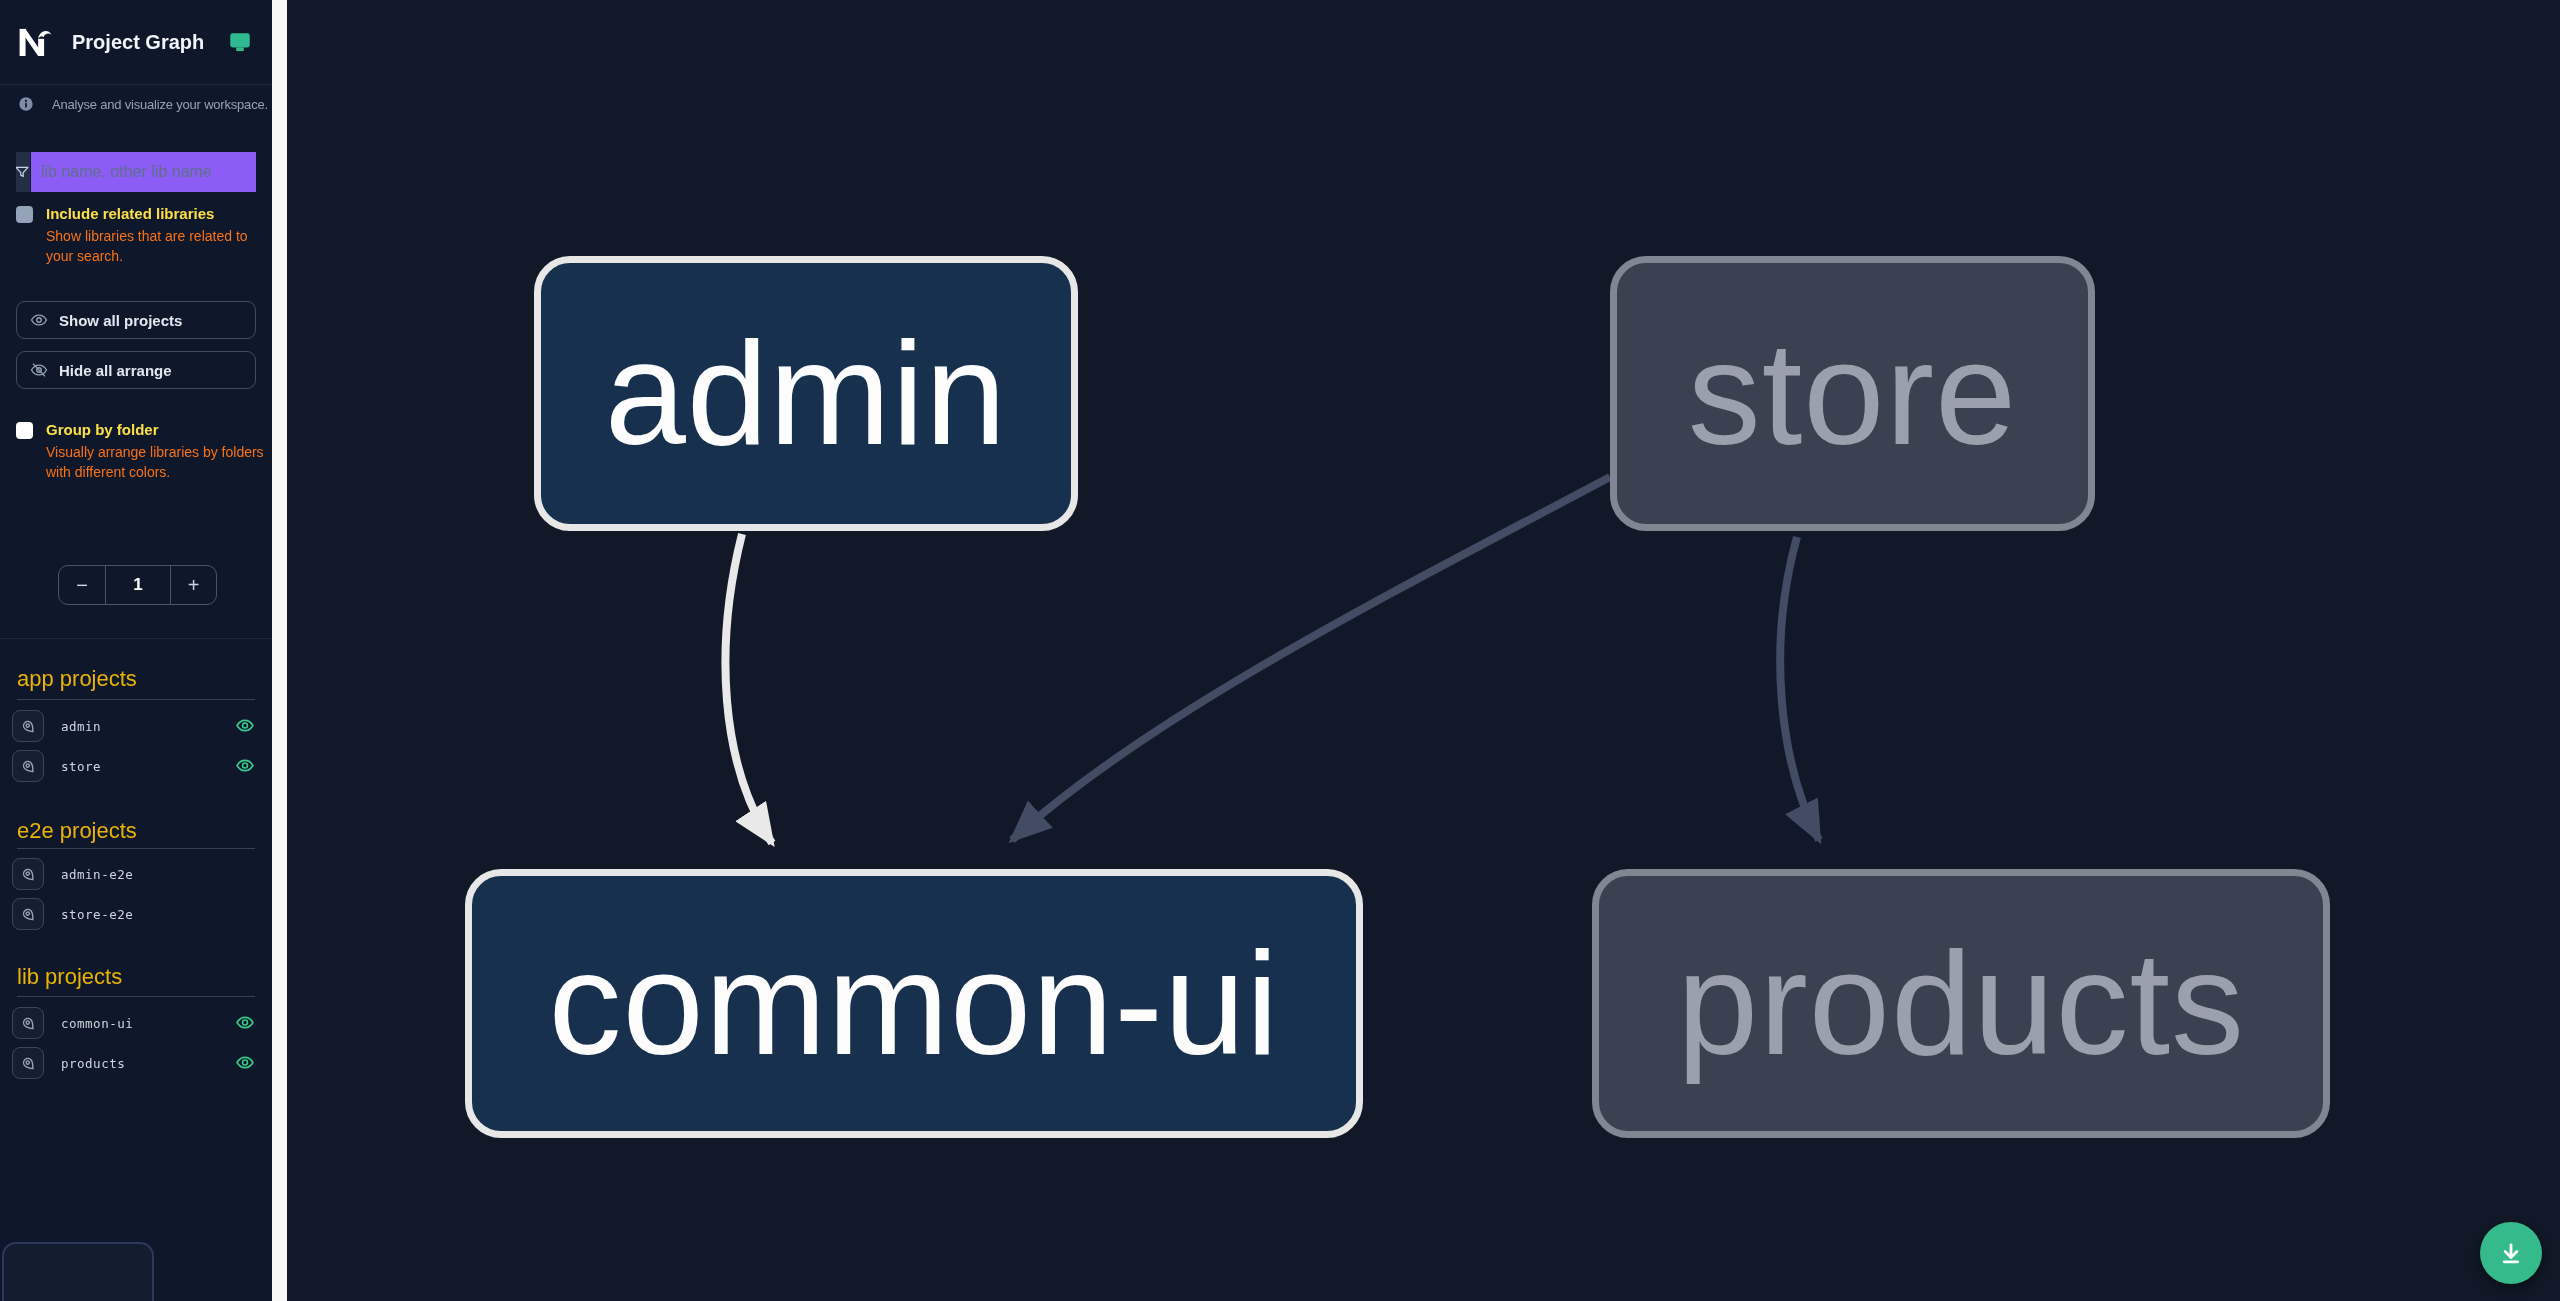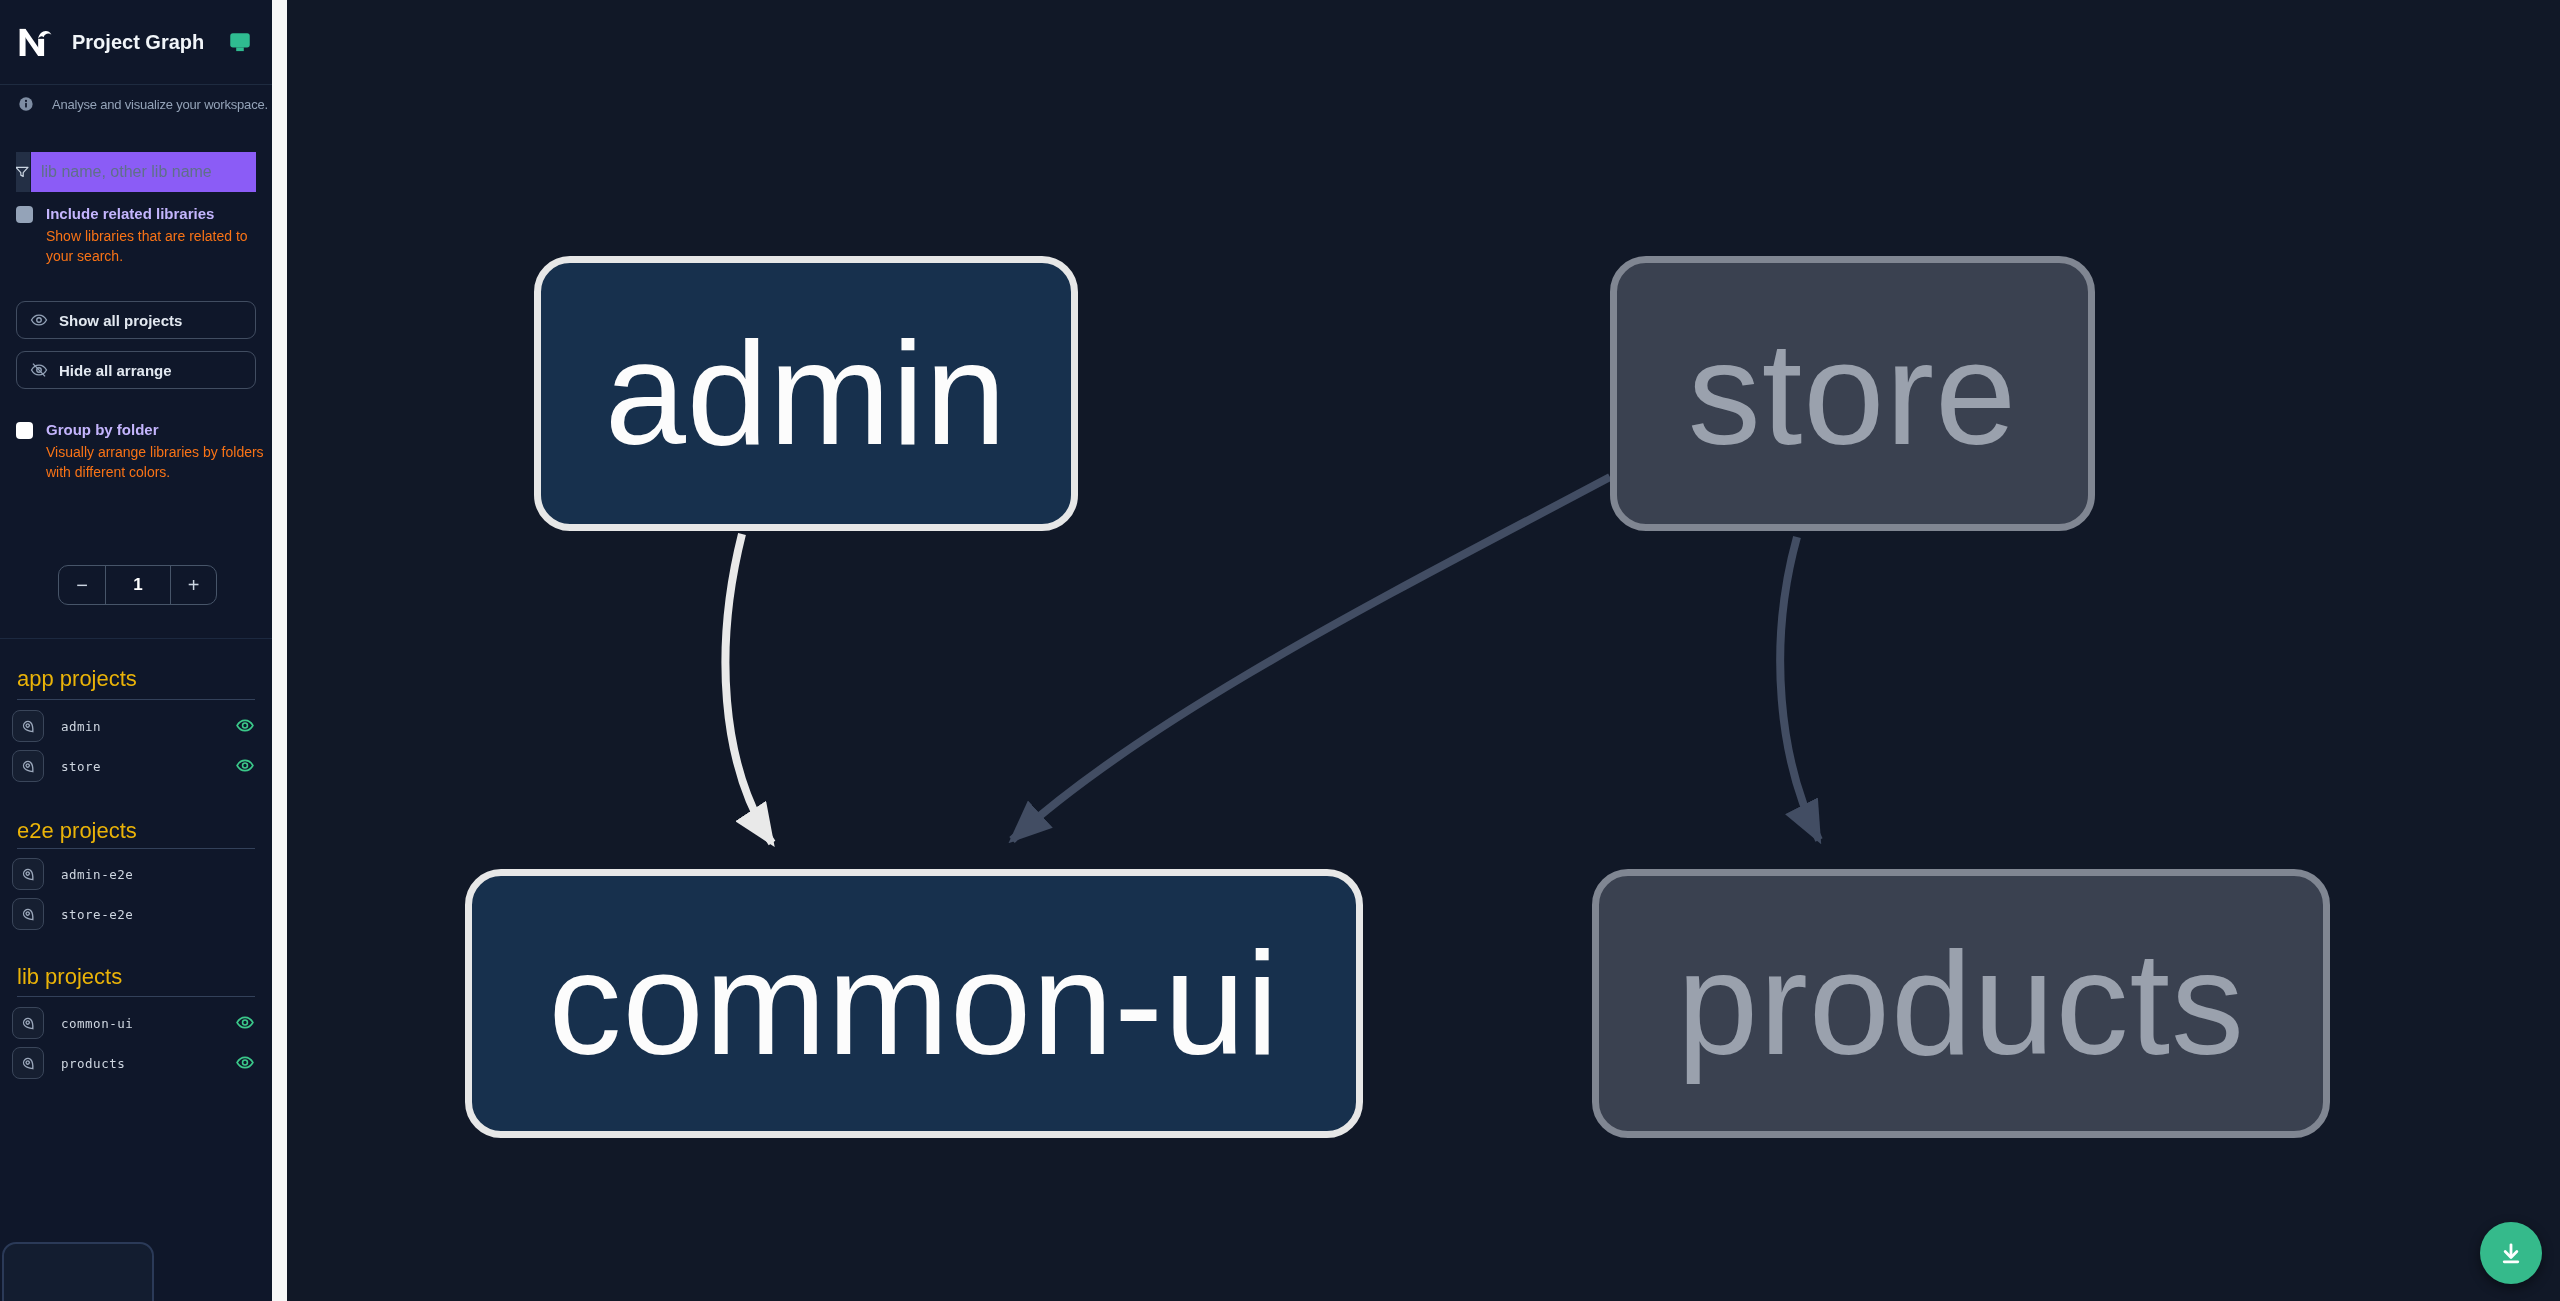--- a/index.html
+++ b/index.html
@@ -16,21 +16,21 @@
   .tagline-text{position:absolute;left:24px;top:2px;font-size:13px;letter-spacing:-0.2px;color:#94a3b8;white-space:nowrap;margin-left:10px;}
   .filter{position:absolute;left:16px;top:152px;width:240px;height:40px;background:#8b5cf6;border-radius:0;display:flex;align-items:stretch;overflow:hidden;justify-content:center;}
   .filter-iconcell{width:36px;display:flex;align-items:center;justify-content:center;border-right:1px solid #121c30;background:#232f45;}
   .filter input{flex:1;background:transparent;border:none;outline:none;padding:0 10px;font-family:"Liberation Sans",sans-serif;font-size:16px;color:#e2e8f0;}
   .filter input::placeholder{color:#5f7089;}
   .cbrow{position:absolute;left:16px;width:230px;}
   .cbbox{position:absolute;left:0;top:1px;width:17px;height:17px;border-radius:4px;cursor:pointer;}
   .cbbox.gray{background:#94a3b8;}
   .cbbox.white{background:#ffffff;}
   .cbbox.emerald{background:#2fbd8e;display:flex;align-items:center;justify-content:center;}
-  .cblabel{margin-left:30px;font-size:15px;font-weight:700;color:#c4b5fd;white-space:nowrap;}
+  .cblabel{margin-left:30px;font-size:15px;font-weight:700;color:#fde047;white-space:nowrap;}
   .cbdesc{margin-left:30px;margin-top:4px;width:218px;font-size:14px;line-height:20px;color:#f97316;}
   .obtn{position:absolute;left:16px;width:240px;height:38px;border:1px solid #414d61;border-radius:9px;background:transparent;display:flex;align-items:center;gap:11px;padding:0 0 0 13px;color:#e2e8f0;font-size:15px;font-weight:700;font-family:"Liberation Sans",sans-serif;cursor:pointer;box-sizing:border-box;}
   .stepper{position:absolute;left:58px;top:565px;width:159px;height:40px;border:1px solid #475569;border-radius:10px;display:flex;box-sizing:border-box;overflow:hidden;}
   .step-btn{border:none;background:transparent;color:#cbd5e1;font-size:20px;font-family:"Liberation Sans",sans-serif;cursor:pointer;padding:0;}
   .step-minus{width:47px;border-right:1px solid #475569;}
   .step-plus{width:46px;border-left:1px solid #475569;}
   .step-val{flex:1;display:flex;align-items:center;justify-content:center;font-size:17px;font-weight:700;color:#ffffff;}
   .side-mid-divider{position:absolute;left:0;top:638px;width:272px;height:1px;background:#1c2940;}
   .sechead{position:absolute;left:17px;font-size:22px;color:#eab308;white-space:nowrap;}
   .secline{position:absolute;left:17px;width:238px;height:1px;background:#33415a;}

